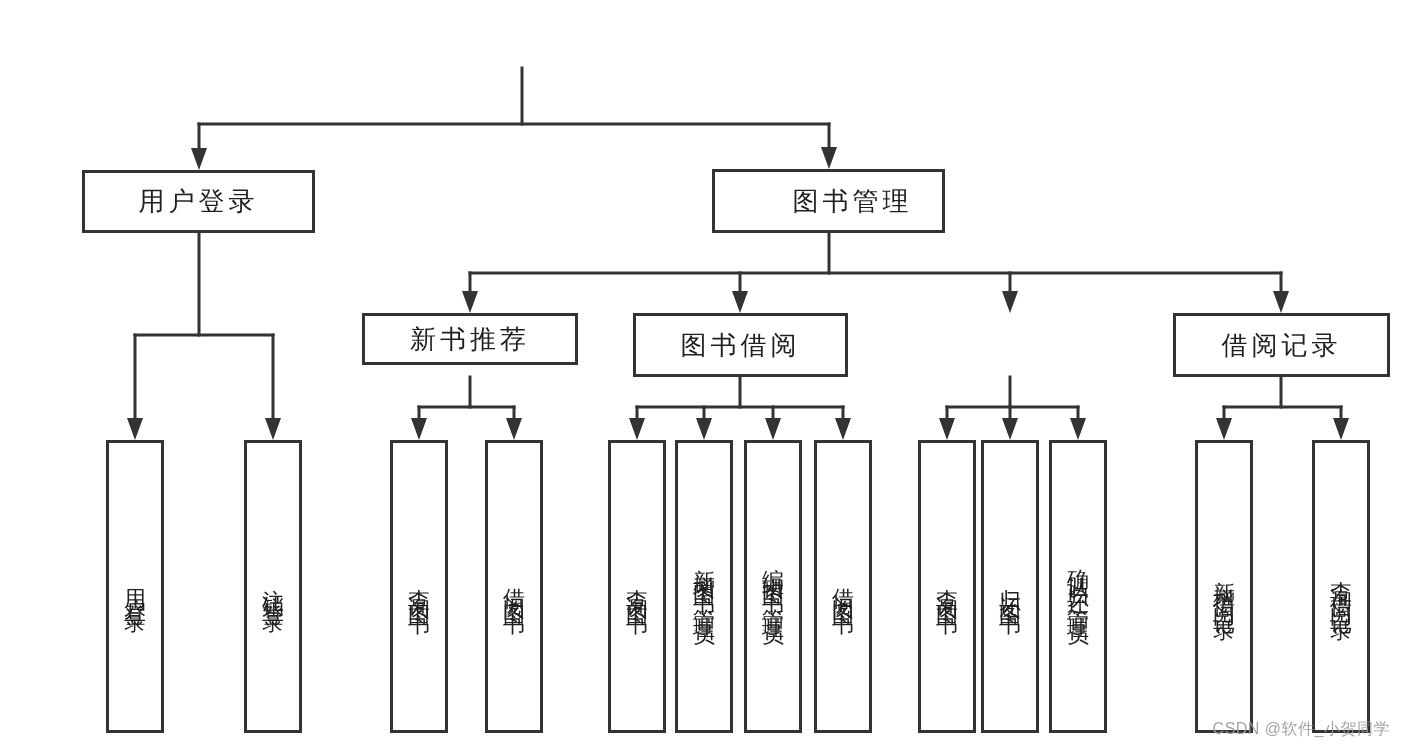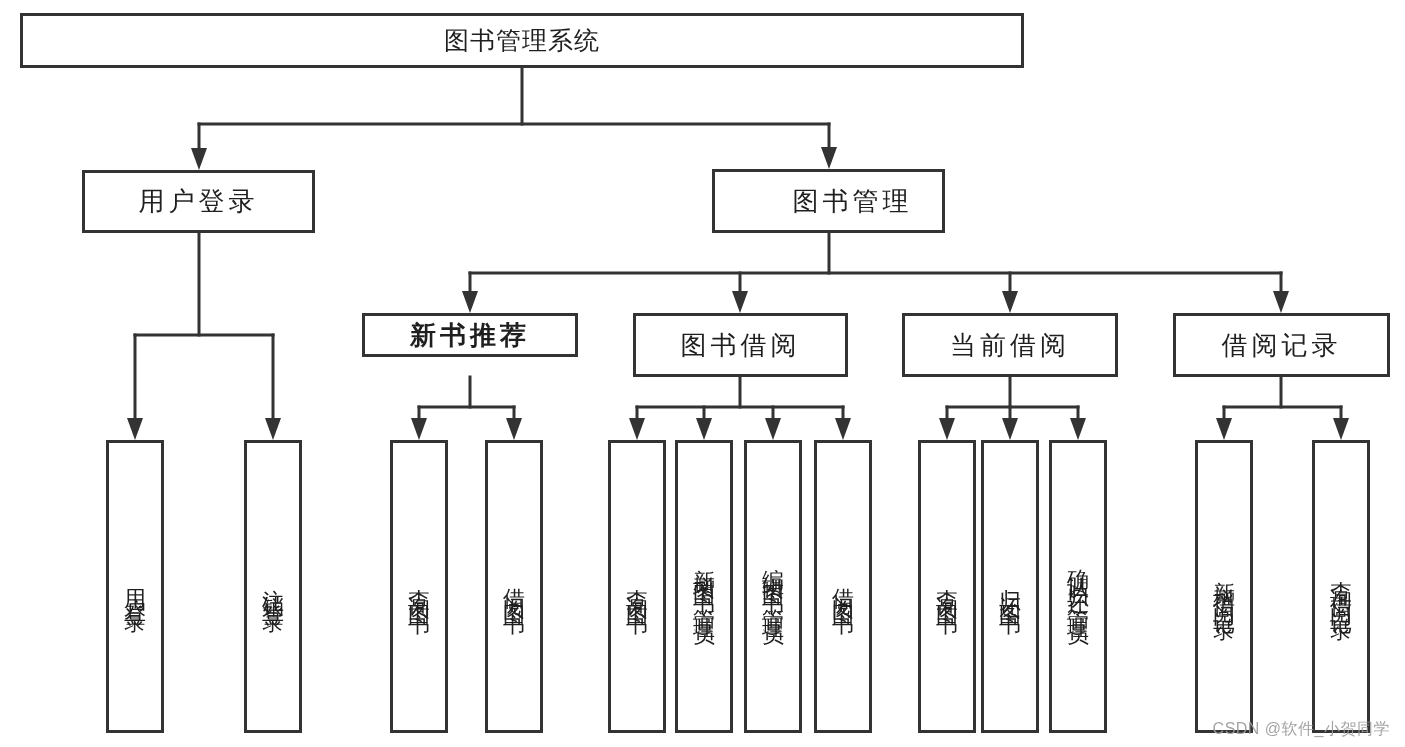--- a/index.html
+++ b/index.html
@@ -15,21 +15,21 @@
   }
   .hdr{font-size:26px;letter-spacing:4px;}
   .leaf{
     width:58px;height:293px;top:440px;font-size:22px;letter-spacing:8px;
     writing-mode:vertical-rl;text-orientation:mixed;line-height:1;
   }
   
   .n-root{left:20px;top:13px;width:1004px;height:55px;font-size:25px;letter-spacing:1px;}
   .n-login{left:82px;top:170px;width:233px;height:63px;}
   .n-mgmt{left:712px;top:169px;width:233px;height:64px;padding-left:48px;}
-  .n-rec{left:362px;top:313px;width:216px;height:44px;font-weight:bold;}
+  .n-rec{left:362px;top:313px;width:216px;height:52px;}
   .n-borrow{left:633px;top:313px;width:215px;height:64px;}
   .n-current{left:902px;top:313px;width:216px;height:64px;}
   .n-records{left:1173px;top:313px;width:217px;height:64px;}
   
   .lf1{left:106px;}  .lf2{left:244px;}
   .lf3{left:390px;}  .lf4{left:485px;}
   .lf5{left:608px;}  .lf6{left:675px;}  .lf7{left:744px;}  .lf8{left:814px;}
   .lf9{left:918px;}  .lf10{left:981px;} .lf11{left:1049px;}
   .lf12{left:1195px;}.lf13{left:1312px;}
   .watermark{
@@ -90,28 +90,26 @@
       <line x1="1010" y1="407" x2="1010" y2="422" stroke="#333333" stroke-width="3" stroke-linecap="square"></line>
       <polygon points="1002,418 1018,418 1010,440" fill="#333333"></polygon>
       <line x1="1078" y1="407" x2="1078" y2="422" stroke="#333333" stroke-width="3" stroke-linecap="square"></line>
       <polygon points="1070,418 1086,418 1078,440" fill="#333333"></polygon>
       <line x1="1224" y1="407" x2="1224" y2="422" stroke="#333333" stroke-width="3" stroke-linecap="square"></line>
       <polygon points="1216,418 1232,418 1224,440" fill="#333333"></polygon>
       <line x1="1341" y1="407" x2="1341" y2="422" stroke="#333333" stroke-width="3" stroke-linecap="square"></line>
       <polygon points="1333,418 1349,418 1341,440" fill="#333333"></polygon>
     </svg>
 
-  <div class="node n-root">图书管理系统</div>
 
   <div class="node hdr n-login">用户登录</div>
   <div class="node hdr n-mgmt">图书管理</div>
 
   <div class="node hdr n-rec">新书推荐</div>
   <div class="node hdr n-borrow">图书借阅</div>
-  <div class="node hdr n-current">当前借阅</div>
   <div class="node hdr n-records">借阅记录</div>
 
   <div class="node leaf lf1">用户登录</div>
   <div class="node leaf lf2">注销登录</div>
 
   <div class="node leaf lf3">查询图书</div>
   <div class="node leaf lf4">借阅图书</div>
 
   <div class="node leaf lf5">查询图书</div>
   <div class="node leaf lf6">新增图书（管理员）</div>

